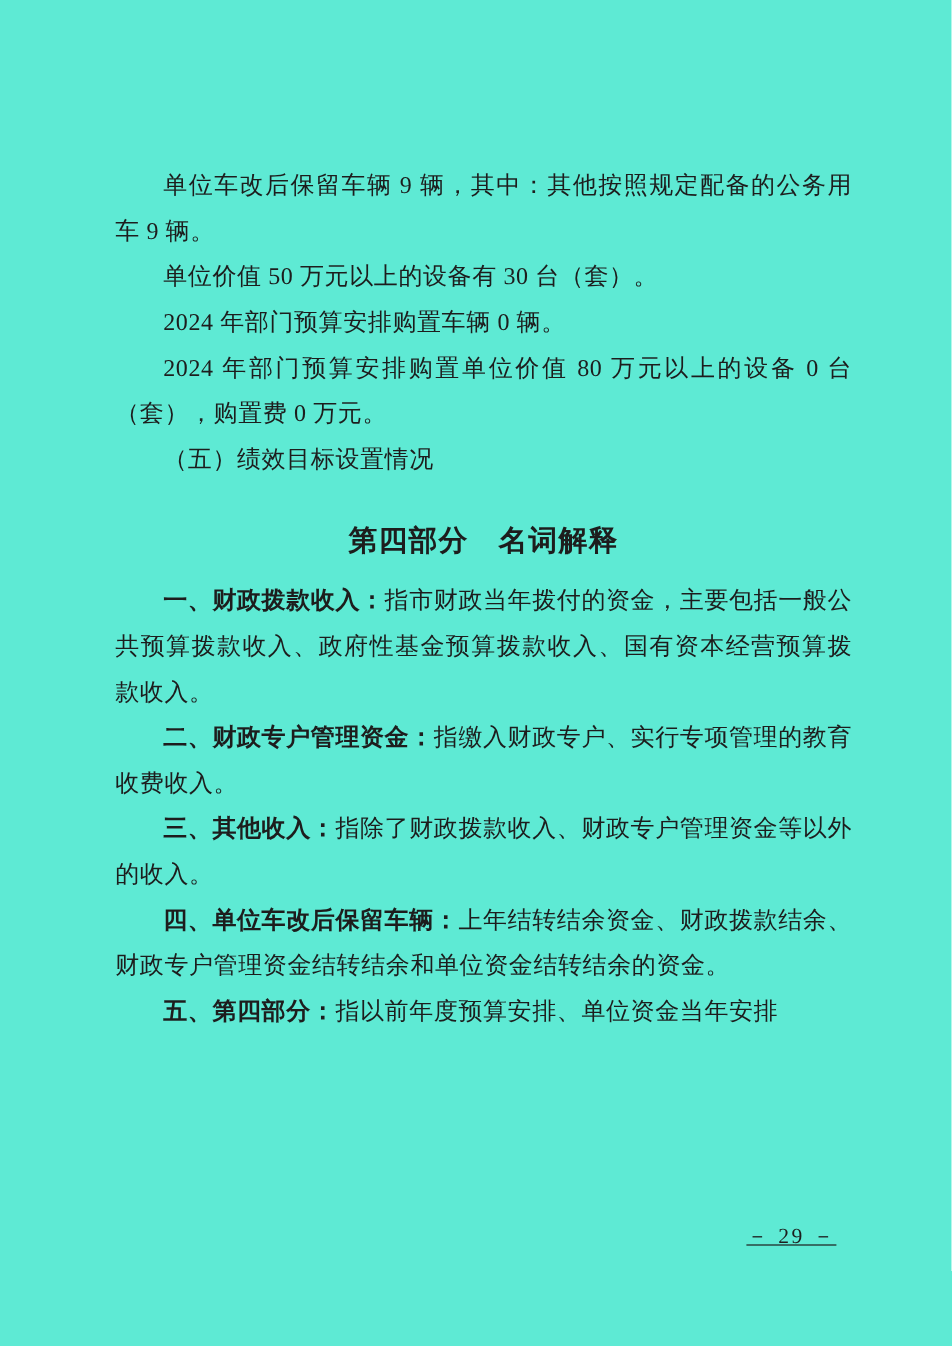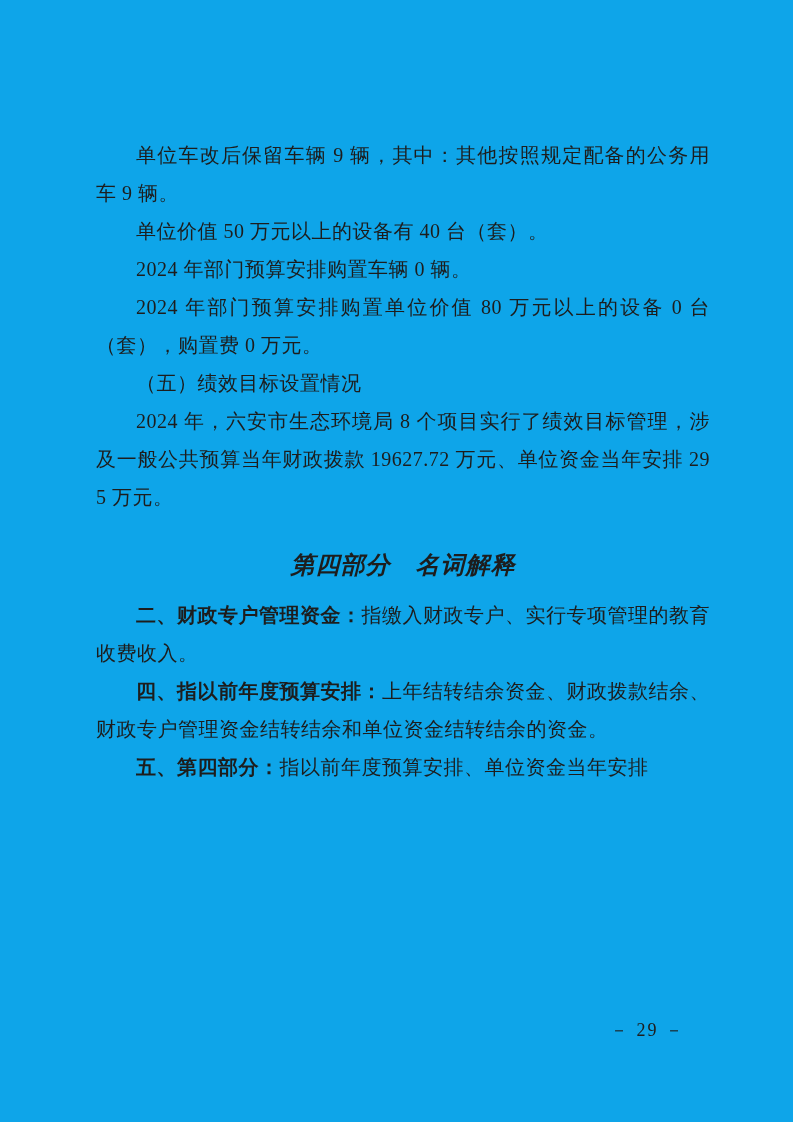--- a/index.html
+++ b/index.html
@@ -4,21 +4,21 @@
 <style>
   html, body {
     margin: 0;
     padding: 0;
     background: #ffffff;
   }
   .page {
     position: relative;
     width: 793px;
     height: 1122px;
-    background: #0ea5e9;
+    background: #5eead4;
     overflow: hidden;
     color: #1d1d1d;
     font-family: "Liberation Serif", "DejaVu Serif", serif;
   }
   .content {
     position: absolute;
     left: 96px;
     top: 136px;
     width: 614px;
   }
@@ -36,63 +36,68 @@
   }
   .part-title {
     margin: 34px 0 16px 0;
     font-family: "Liberation Sans", "DejaVu Sans", sans-serif;
     font-weight: bold;
     font-size: 24px;
     line-height: 30px;
     text-align: center;
     text-indent: 0;
     letter-spacing: 1px;
-    font-style: italic;
   }
   .term-lead {
     font-weight: bold;
     font-family: "Liberation Sans", "DejaVu Sans", sans-serif;
   }
   .page-number {
     position: absolute;
-    right: 108px;
+    right: 96px;
     bottom: 80px;
     font-size: 18px;
     letter-spacing: 2px;
     color: #1d1d1d;
+    text-decoration: underline;
   }
 </style>
 </head>
 <body>
 
 <div class="page">
   <div class="content">
 
     <p class="para">单位车改后保留车辆 9  辆，其中：其他按照规定配备的公务用车 9 辆。</p>
 
-    <p class="para">单位价值 50 万元以上的设备有 40 台（套）。</p>
+    <p class="para">单位价值 50 万元以上的设备有 30 台（套）。</p>
 
     <p class="para">2024 年部门预算安排购置车辆 0 辆。</p>
 
     <p class="para">2024 年部门预算安排购置单位价值 80 万元以上的设备 0 台（套），购置费 0 万元。</p>
 
     <p class="para subheading">（五）绩效目标设置情况</p>
 
-    <p class="para">2024 年，六安市生态环境局 8 个项目实行了绩效目标管理，涉及一般公共预算当年财政拨款 19627.72 万元、单位资金当年安排 295 万元。</p>
 
     <h2 class="part-title">第四部分　名词解释</h2>
 
+    <p class="para">
+      <span class="term-lead">一、财政拨款收入：</span><span>指市财政当年拨付的资金，主要包括一般公共预算拨款收入、政府性基金预算拨款收入、国有资本经营预算拨款收入。</span>
+    </p>
 
     <p class="para">
       <span class="term-lead">二、财政专户管理资金：</span><span>指缴入财政专户、实行专项管理的教育收费收入。</span>
     </p>
 
+    <p class="para">
+      <span class="term-lead">三、其他收入：</span><span>指除了财政拨款收入、财政专户管理资金等以外的收入。</span>
+    </p>
 
     <p class="para">
-      <span class="term-lead">四、指以前年度预算安排：</span><span>上年结转结余资金、财政拨款结余、财政专户管理资金结转结余和单位资金结转结余的资金。</span>
+      <span class="term-lead">四、单位车改后保留车辆：</span><span>上年结转结余资金、财政拨款结余、财政专户管理资金结转结余和单位资金结转结余的资金。</span>
     </p>
 
     <p class="para">
       <span class="term-lead">五、第四部分：</span><span>指以前年度预算安排、单位资金当年安排</span>
     </p>
 
   </div>
 
   <div class="page-number">－ 29 －</div>
 </div>

